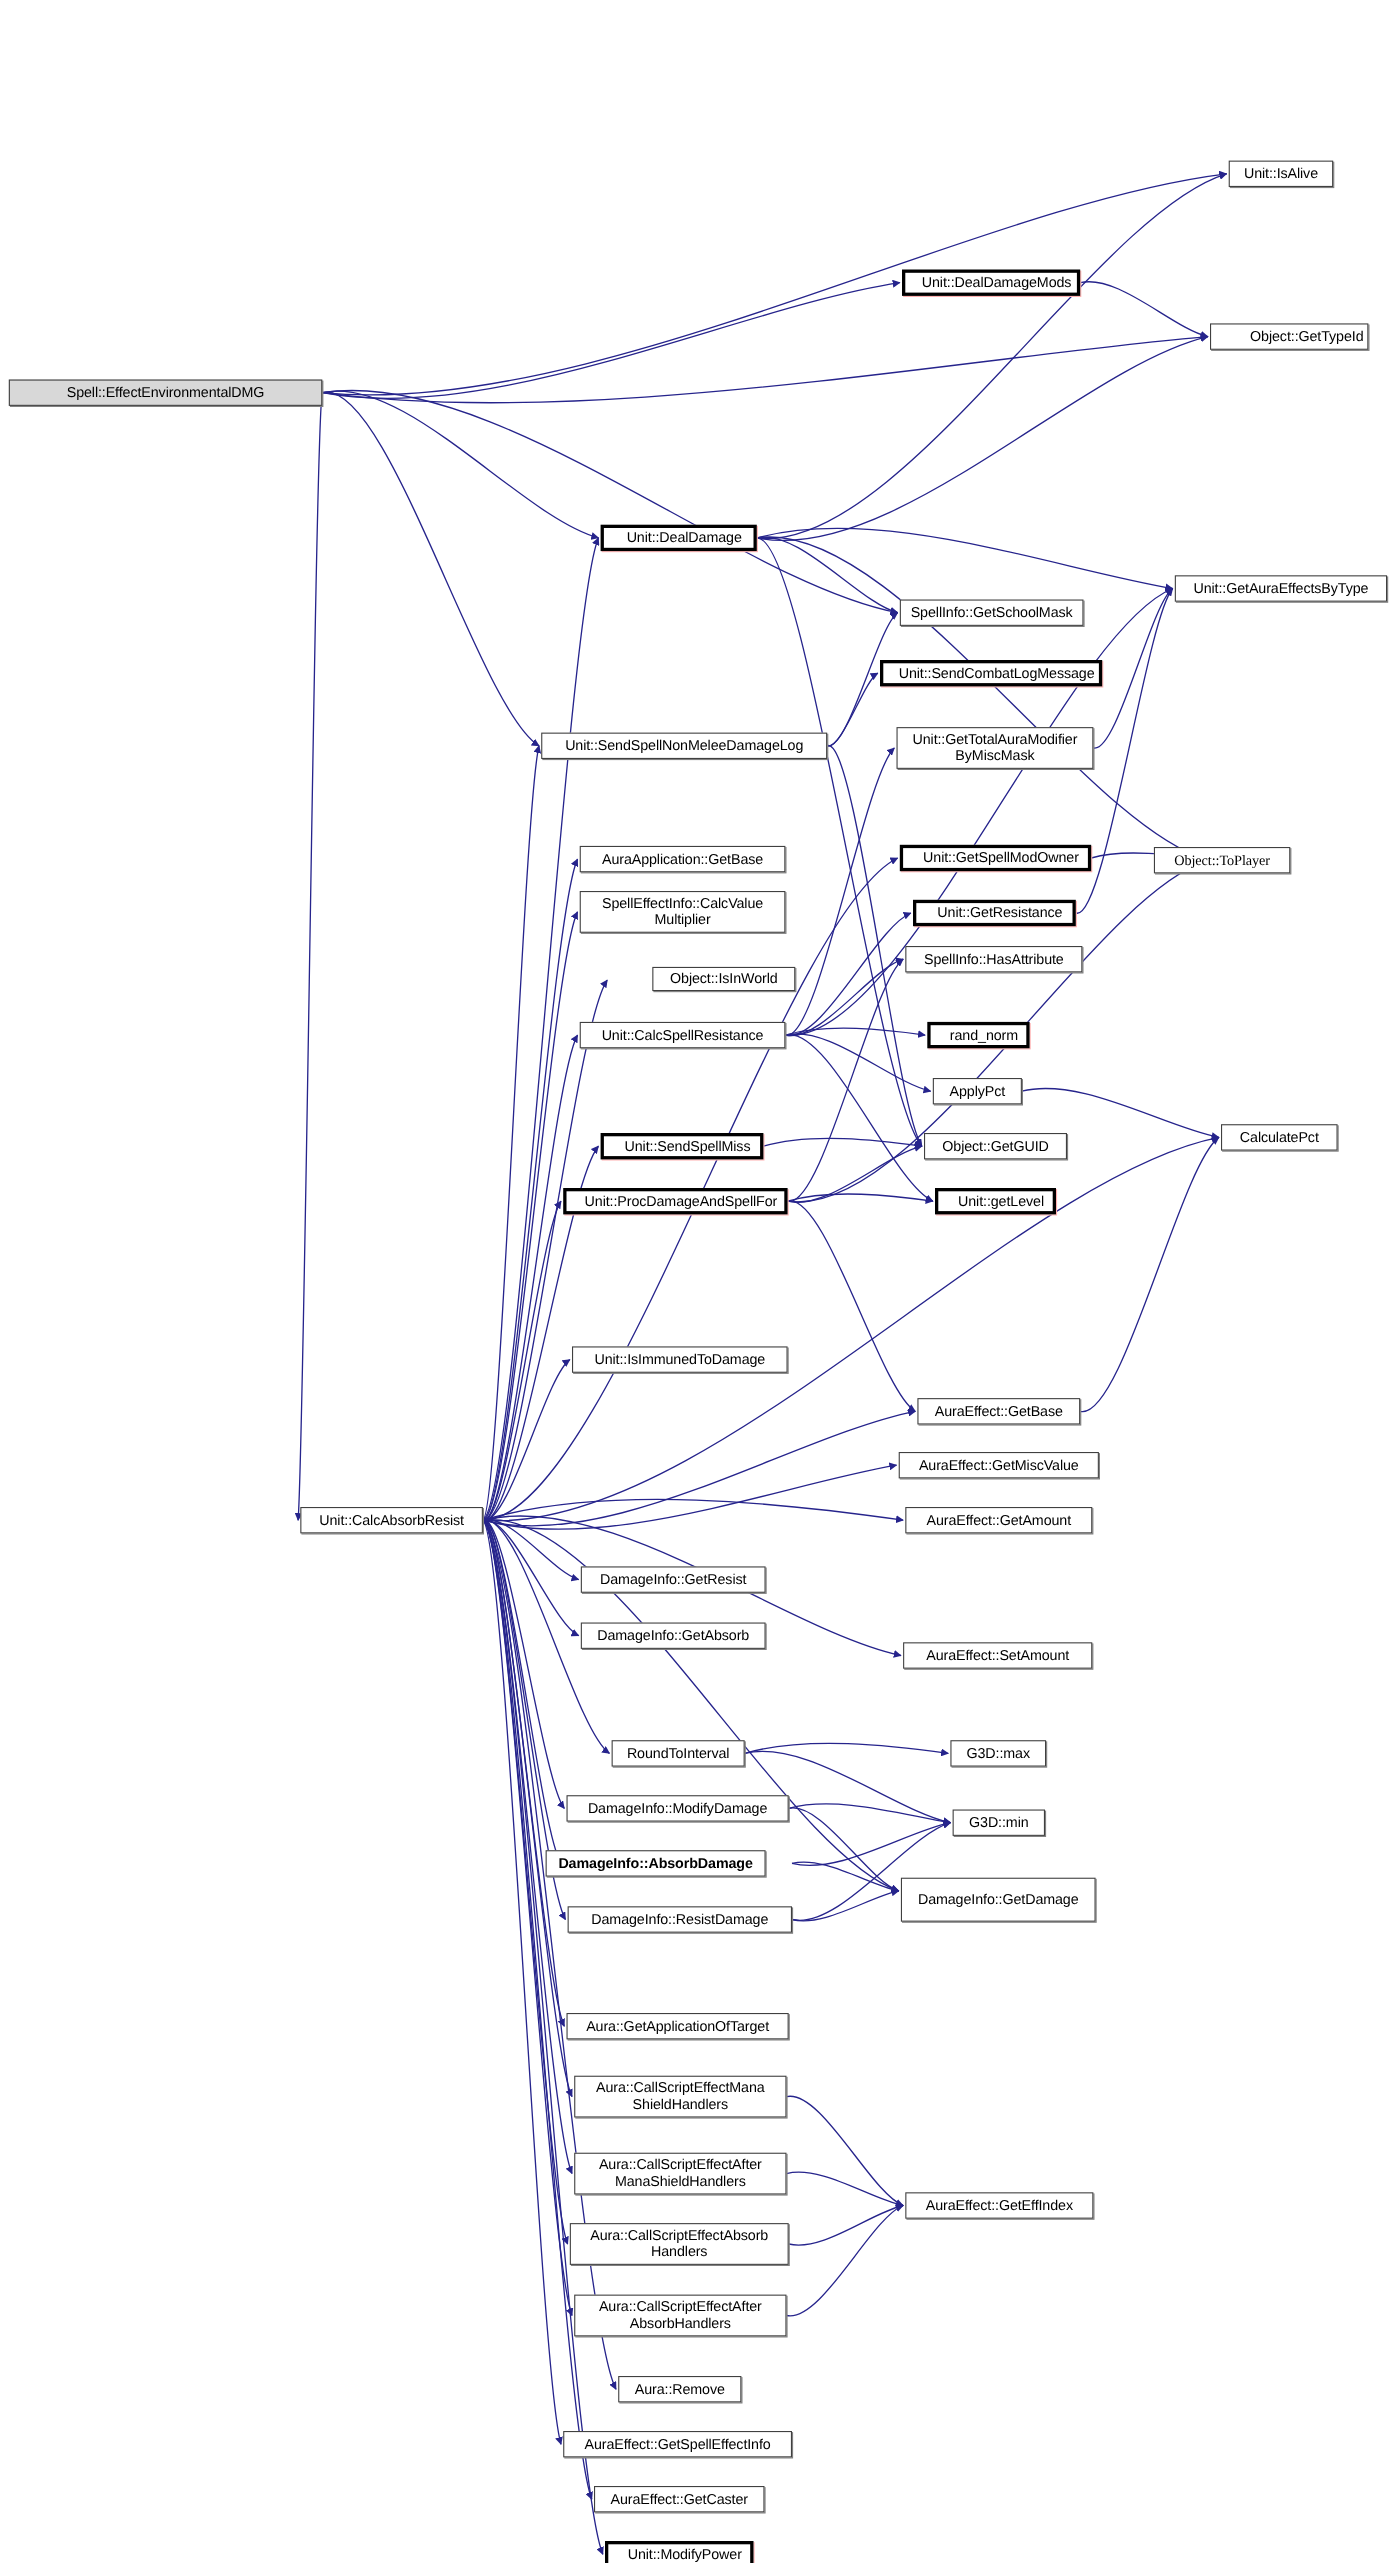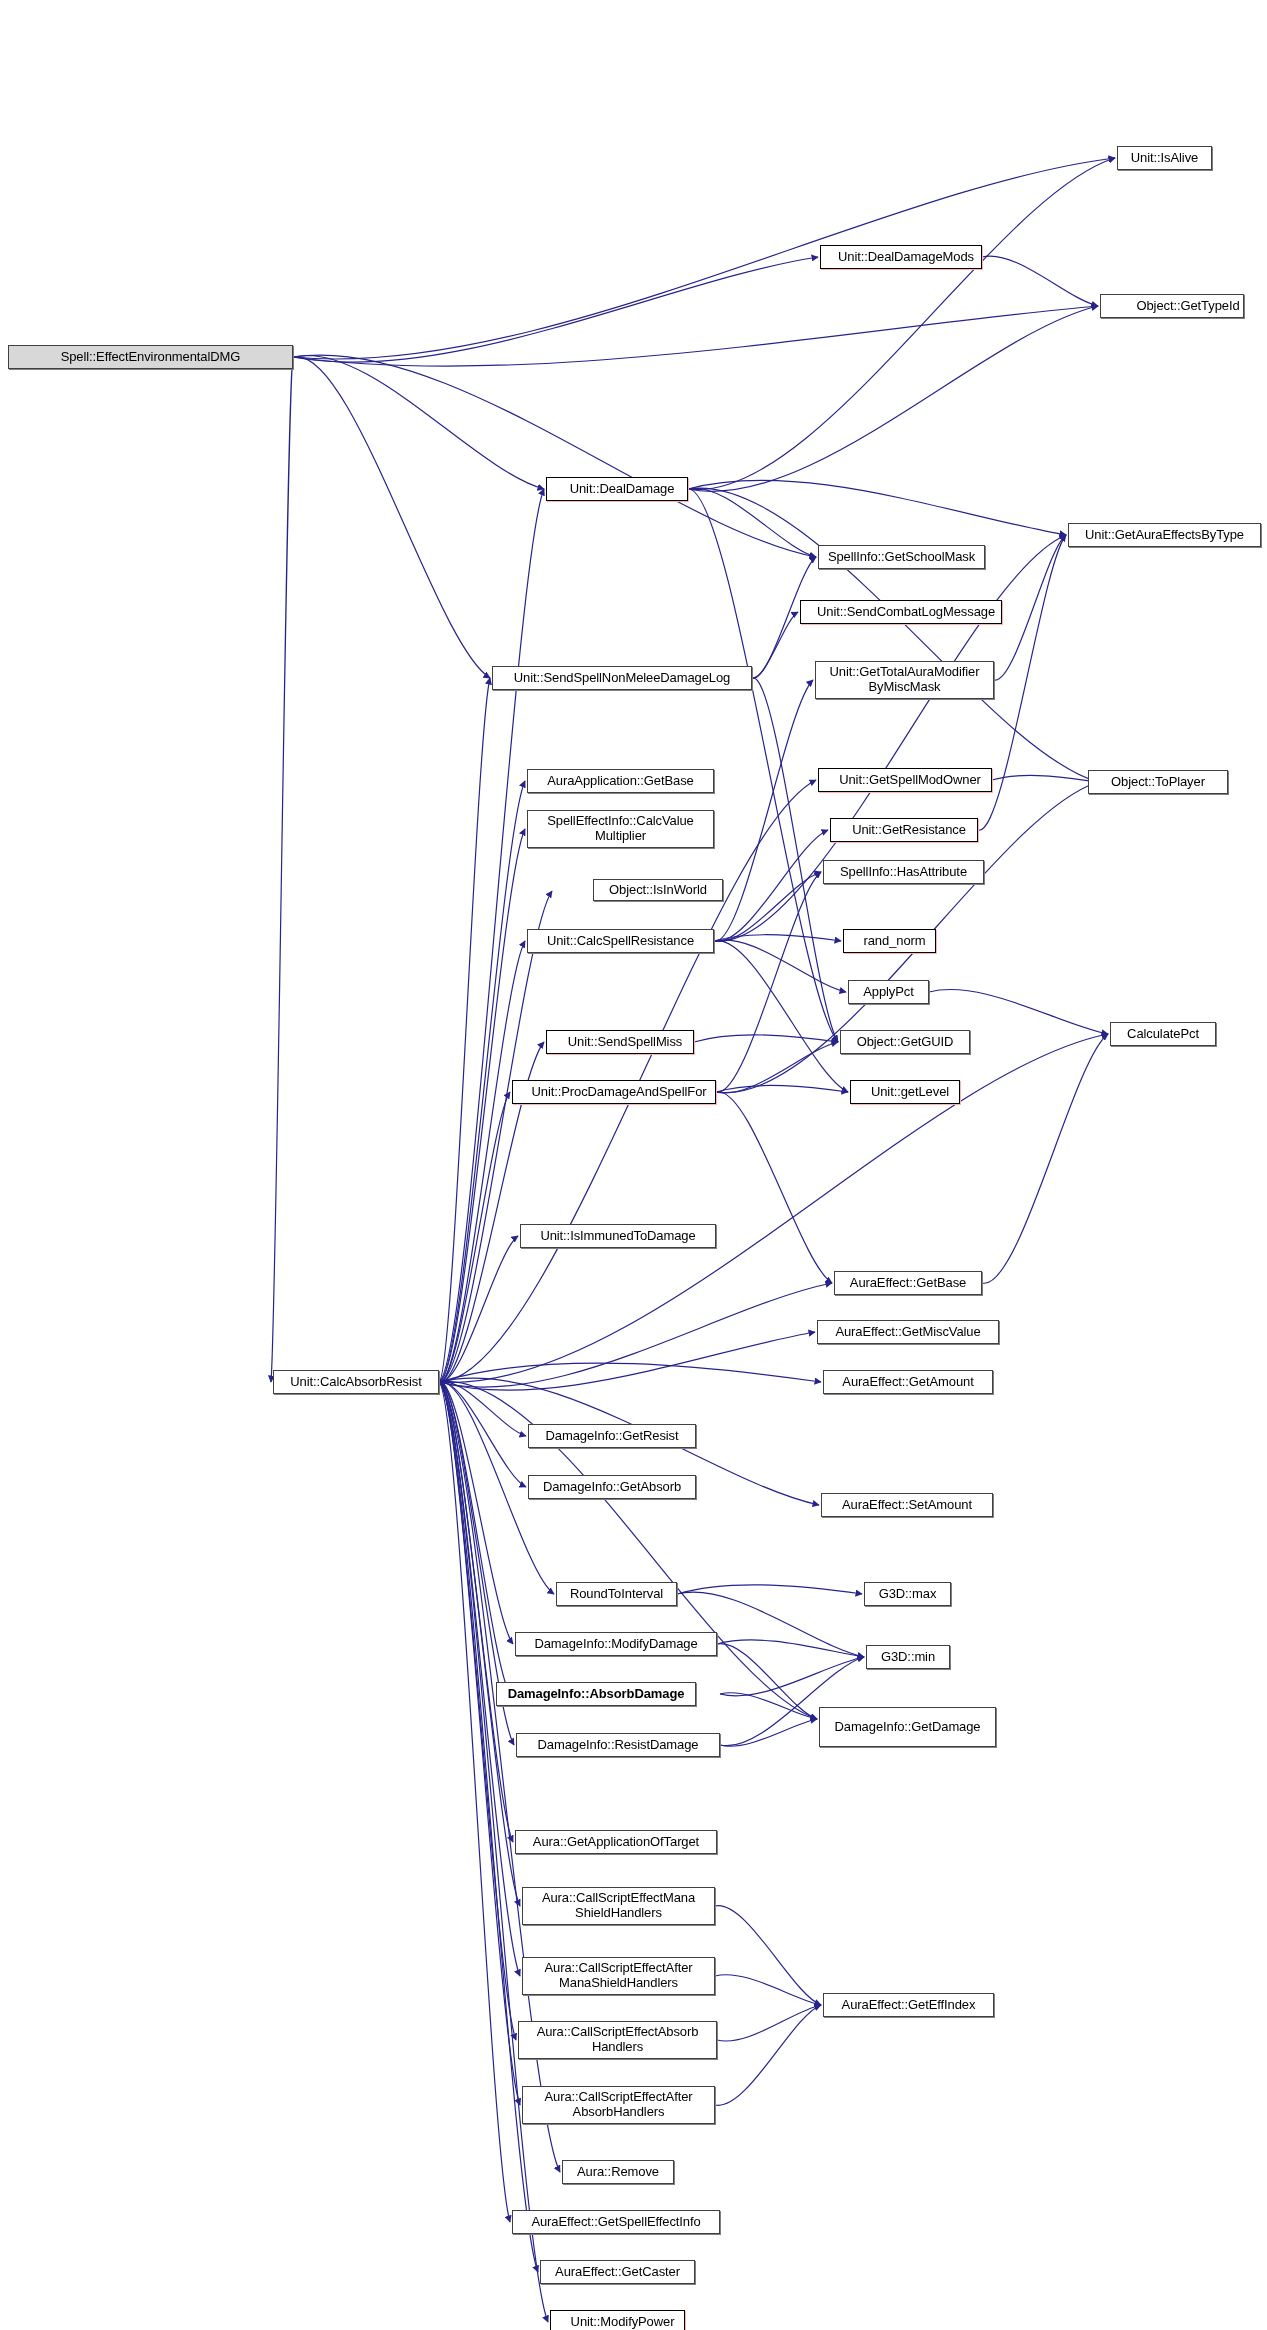--- a/index.html
+++ b/index.html
@@ -22,21 +22,21 @@
     line-height:1.12;
     display:flex;
     align-items:center;
     justify-content:center;
     text-align:center;
     white-space:pre-line;
     z-index:5;
     letter-spacing:-0.1px;
     box-shadow:1px 1px 0 0 #808080;
   }
-  .node.red{border:1px solid #000000;box-shadow:1px 1px 0 0 #ffb0b0;padding-left:10px;}
+  .node.red{border:3px solid #000000;box-shadow:1px 1px 0 0 #ffb0b0;padding-left:10px;}
   .node.root{background:#d8d8d8;border:1px solid #404040;}
 </style>
 </head>
 <body>
 
 <div id="canvas">
   <svg id="edges" xmlns="http://www.w3.org/2000/svg" viewBox="0 0 1267 2330">
     <defs>
       <marker id="arrow" viewBox="0 0 10 10" refX="9" refY="5" markerWidth="6" markerHeight="6" orient="auto-start-reverse">
         <path d="M 0 0 L 10 5 L 0 10 z" fill="#26248c"></path>
@@ -127,21 +127,21 @@
     <div class="node" style="left: 1117px; top: 146px; width: 95px; height: 24px;">Unit::IsAlive</div>
     <div class="node red" style="left: 820px; top: 245px; width: 162px; height: 24px;">Unit::DealDamageMods</div>
     <div class="node" style="left: 1100px; top: 294px; width: 144px; height: 24px; padding-left: 32px;">Object::GetTypeId</div>
     <div class="node red" style="left: 546px; top: 477px; width: 142px; height: 24px;">Unit::DealDamage</div>
     <div class="node" style="left: 1068px; top: 523px; width: 193px; height: 24px;">Unit::GetAuraEffectsByType</div>
     <div class="node" style="left: 818px; top: 545px; width: 167px; height: 24px;">SpellInfo::GetSchoolMask</div>
     <div class="node red" style="left: 800px; top: 600px; width: 202px; height: 24px;">Unit::SendCombatLogMessage</div>
     <div class="node" style="left: 492px; top: 666px; width: 260px; height: 24px;">Unit::SendSpellNonMeleeDamageLog</div>
     <div class="node" style="left: 815px; top: 661px; width: 179px; height: 38px;">Unit::GetTotalAuraModifier
 ByMiscMask</div>
-    <div class="node" style="left: 1088px; top: 770px; width: 140px; height: 24px;">Object::ToPlayer</div>
+    <div class="node" style="left: 1049px; top: 770px; width: 124px; height: 24px; font-family: Liberation Serif, serif;">Object::ToPlayer</div>
     <div class="node red" style="left: 818px; top: 768px; width: 174px; height: 24px;">Unit::GetSpellModOwner</div>
     <div class="node" style="left: 527px; top: 769px; width: 187px; height: 24px;">AuraApplication::GetBase</div>
     <div class="node red" style="left: 830px; top: 818px; width: 148px; height: 24px;">Unit::GetResistance</div>
     <div class="node" style="left: 527px; top: 810px; width: 187px; height: 38px;">SpellEffectInfo::CalcValue
 Multiplier</div>
     <div class="node" style="left: 823px; top: 860px; width: 161px; height: 24px;">SpellInfo::HasAttribute</div>
     <div class="node" style="left: 554px; top: 879px; width: 130px; height: 22px; margin-left: 39px;">Object::IsInWorld</div>
     <div class="node" style="left: 527px; top: 929px; width: 187px; height: 24px;">Unit::CalcSpellResistance</div>
     <div class="node red" style="left: 843px; top: 929px; width: 93px; height: 24px;">rand_norm</div>
     <div class="node" style="left: 848px; top: 980px; width: 81px; height: 24px;">ApplyPct</div>

